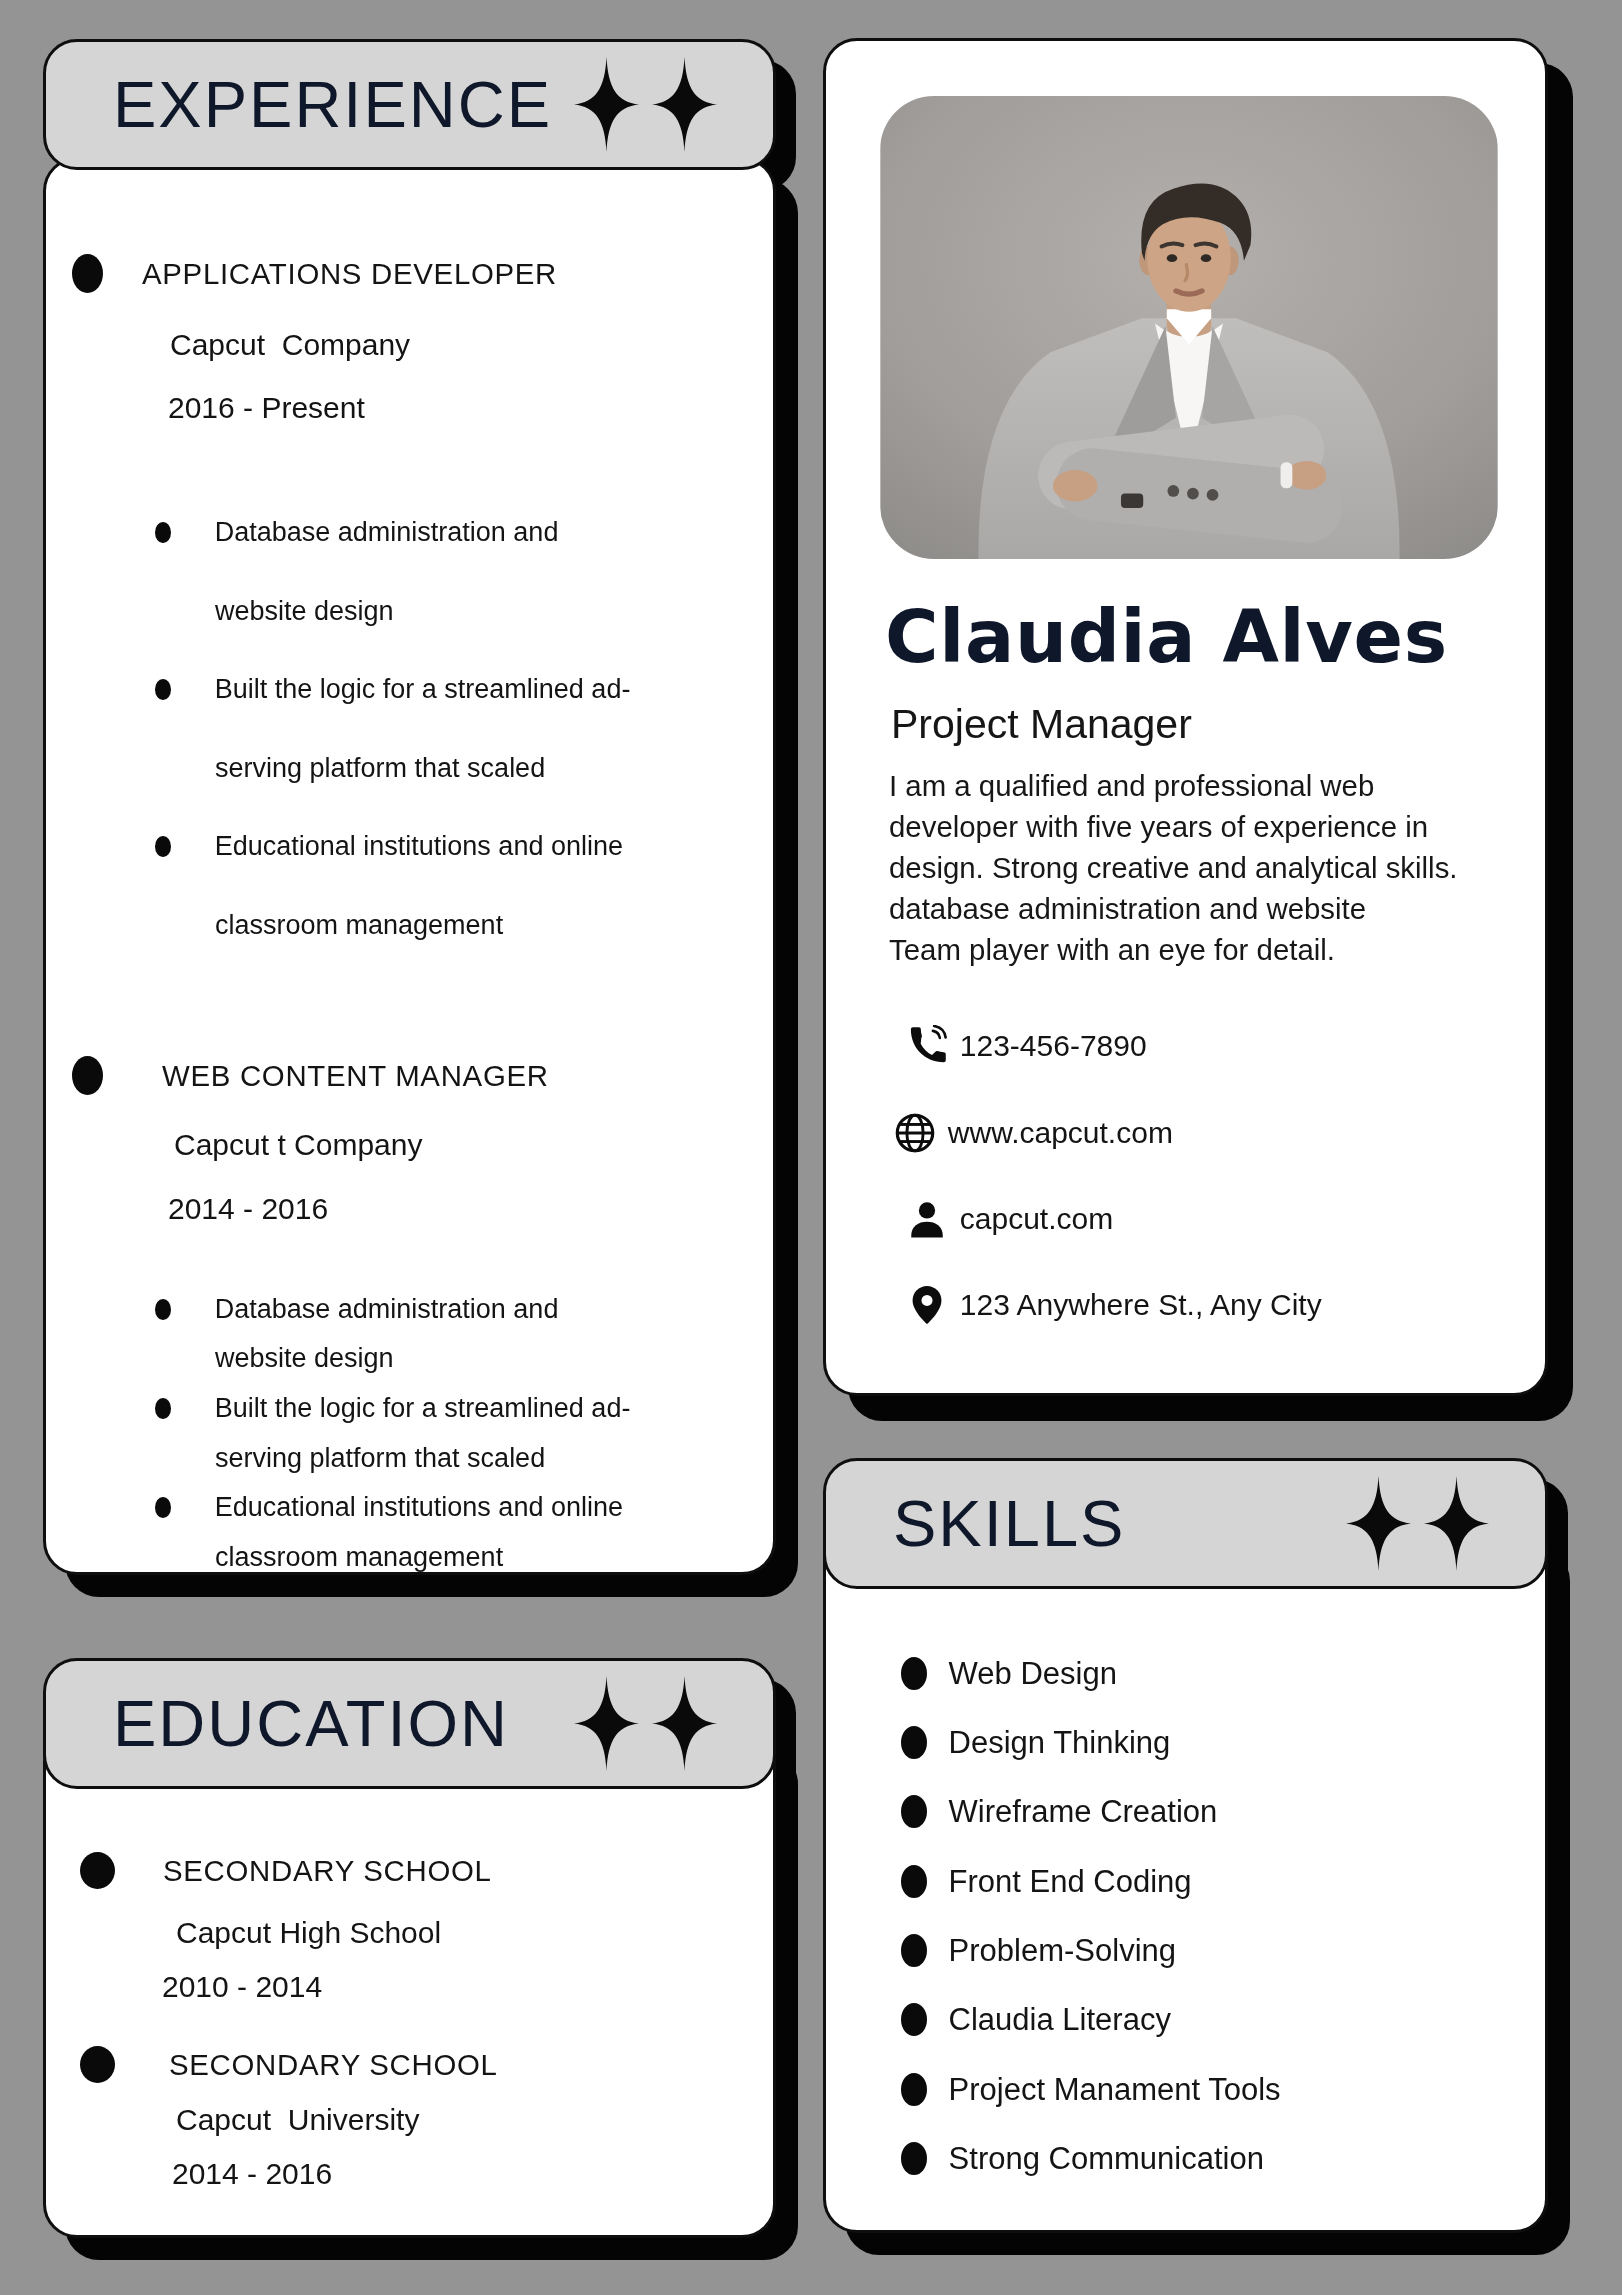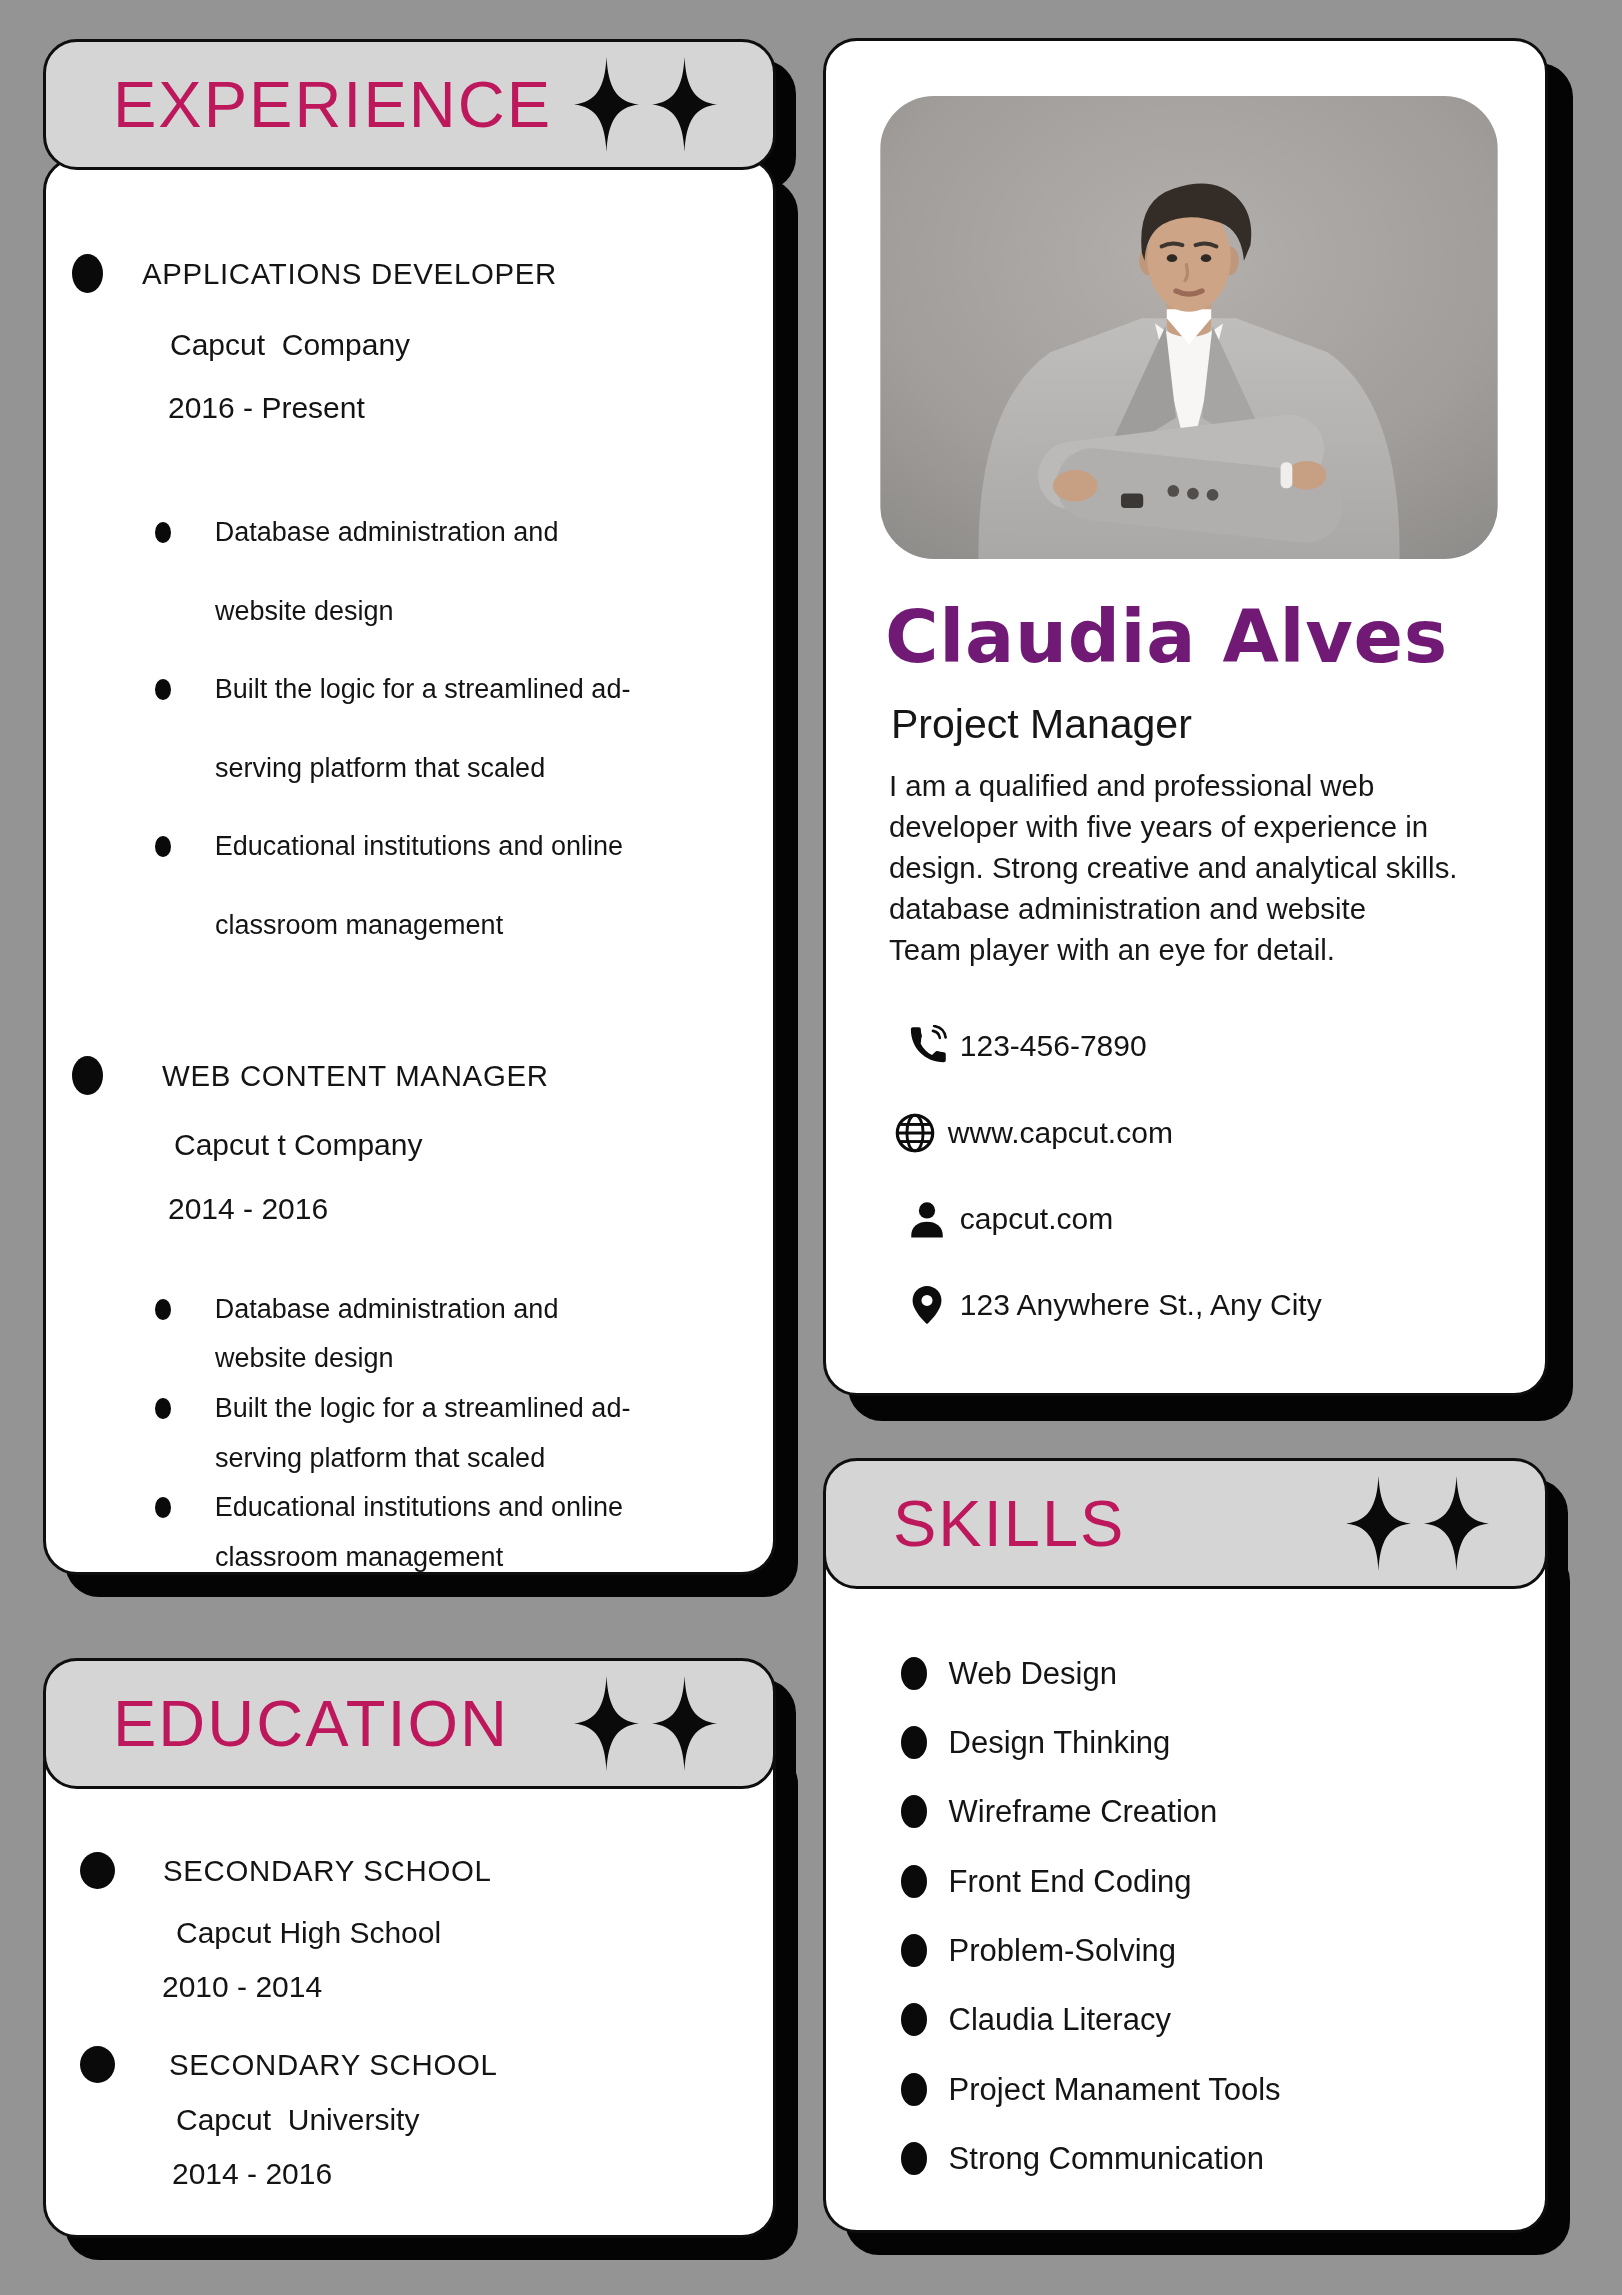--- a/index.html
+++ b/index.html
@@ -15,21 +15,21 @@
   .hdr {
     position:absolute;
     background:#d5d5d5;
     border:3.9px solid #0e0e0e;
     border-radius:34px;
     box-sizing:border-box;
     display:flex; align-items:center; justify-content:space-between;
     padding:0 56px 0 67px;
     z-index:3;
   }
-  .hdr .hdr-title { font-size:65px; font-weight:500; letter-spacing:2px; color:#be185d; }
+  .hdr .hdr-title { font-size:65px; font-weight:500; letter-spacing:2px; color:#0f172a; }
   .hdr-shadow { position:absolute; background:#040404; border-radius:34px; z-index:1; }
   .card {
     position:absolute;
     background:#ffffff;
     border:3.9px solid #0e0e0e;
     border-radius:34px;
     box-sizing:border-box;
     box-shadow:22px 22px 0 0 #040404;
     z-index:2;
   }
@@ -53,21 +53,21 @@
     position:absolute;
     border-radius:54px;
     overflow:hidden;
   }
   .name {
     position:absolute;
     font-family:"DejaVu Sans", sans-serif;
     font-weight:bold;
     font-size:73px;
     letter-spacing:0.7px;
-    color:#701a75;
+    color:#0f172a;
   }
   .job-title { position:absolute; font-size:41px; font-weight:400; color:#161616; }
   .summary { position:absolute; font-size:29.4px; line-height:41px; font-weight:400; color:#171717; }
   .contact-row { position:absolute; display:flex; align-items:center; }
   .contact-row svg { flex:0 0 auto; margin-right:11.8px; }
   .contact-val { font-size:30px; font-weight:400; }
 </style>
 </head>
 <body>
 

